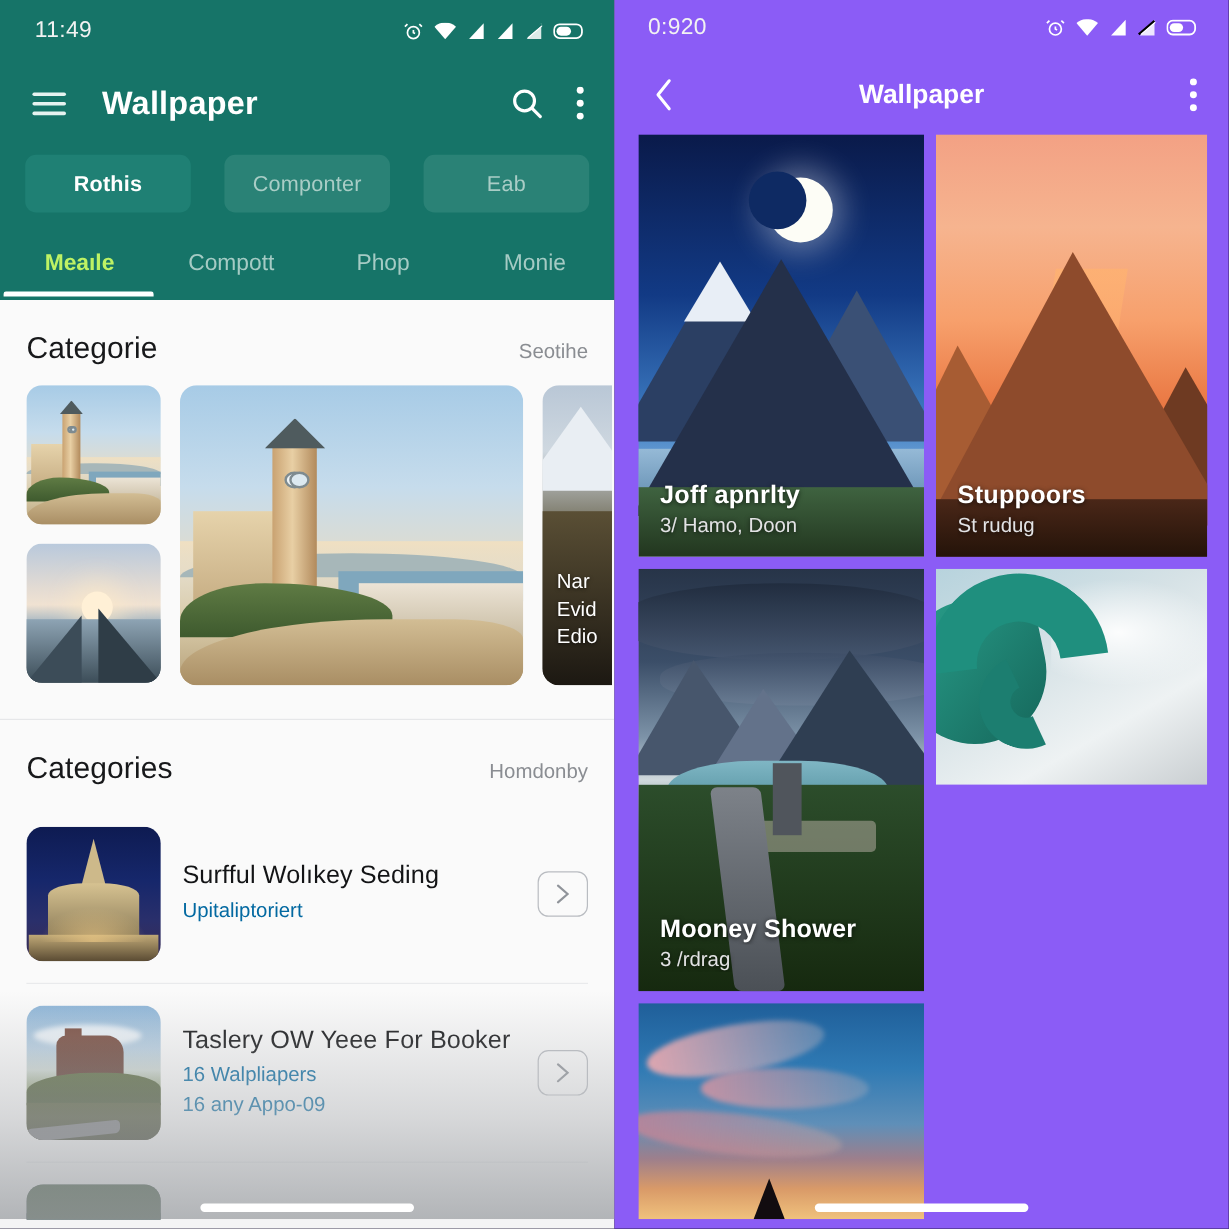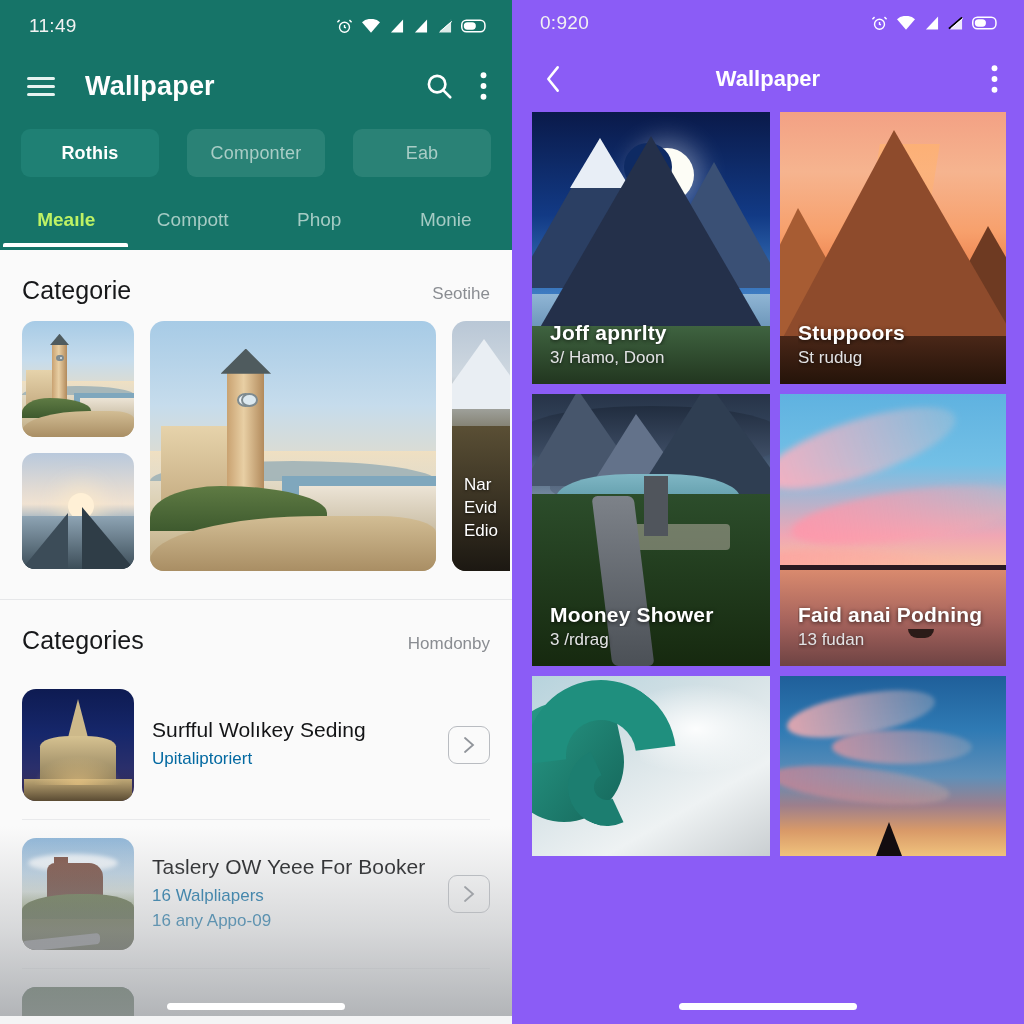--- a/index.html
+++ b/index.html
@@ -87,21 +87,21 @@
   .r-statusbar {
     height:46px; display:flex; align-items:center; justify-content:space-between;
     padding:0 26px 0 28px; color:#fff;
   }
   .r-appbar { height:66px; display:flex; align-items:center; padding:0 26px 0 24px; position:relative; }
   .back-btn { width:34px; height:34px; display:flex; align-items:center; justify-content:center; cursor:pointer; }
   .r-title { position:absolute; left:0; right:0; text-align:center; color:#fff; font-size:22px; font-weight:700; pointer-events:none; }
   .r-actions { margin-left:auto; z-index:2; }
 
   .grid { display:grid; grid-template-columns:238px 226px; gap:10px 10px; padding:0 19px 0 20px; }
-  .gcell { position:relative; overflow:hidden; height:272px; }
+  .gcell { position:relative; overflow:hidden; height:352px; }
   .gcell.r3 { height:180px; }
   .gcaption { position:absolute; left:18px; bottom:16px; right:10px; }
   .gc-title { color:#fff; font-size:21px; font-weight:700; letter-spacing:.2px; text-shadow:0 1px 4px rgba(0,0,0,.7); white-space:nowrap; overflow:hidden; }
   .gc-sub { color:#e2e2e4; font-size:17px; margin-top:3px; text-shadow:0 1px 4px rgba(0,0,0,.7); white-space:nowrap; overflow:hidden; }
   .home-bar-r {
     position:absolute; left:50%; transform:translateX(-50%); bottom:14px;
     width:178px; height:7px; border-radius:4px; background:#ffffff; z-index:5;
   }
 
   
@@ -502,34 +502,20 @@
             <div class="town"></div>
             <div class="tower"></div>
             <div class="road"></div>
           </div>
         <div class="gcaption">
           <div class="gc-title">Mooney Shower</div>
           <div class="gc-sub">3 /rdrag</div>
         </div>
       </div>
 
-      <div class="gcell">
-        <div class="art a-pink">
-            <div class="s1"></div>
-            <div class="s2"></div>
-            <div class="s3"></div>
-            <div class="horizon"></div>
-            <div class="water"></div>
-            <div class="boat"></div>
-          </div>
-        <div class="gcaption">
-          <div class="gc-title">Faid anai Podning</div>
-          <div class="gc-sub">13 fudan</div>
-        </div>
-      </div>
 
       <div class="gcell r3">
         <div class="art a-wave">
             <div class="cloud"></div>
             <div class="w3"></div>
             <div class="w1"></div>
             <div class="w2"></div>
           </div>
       </div>
 

